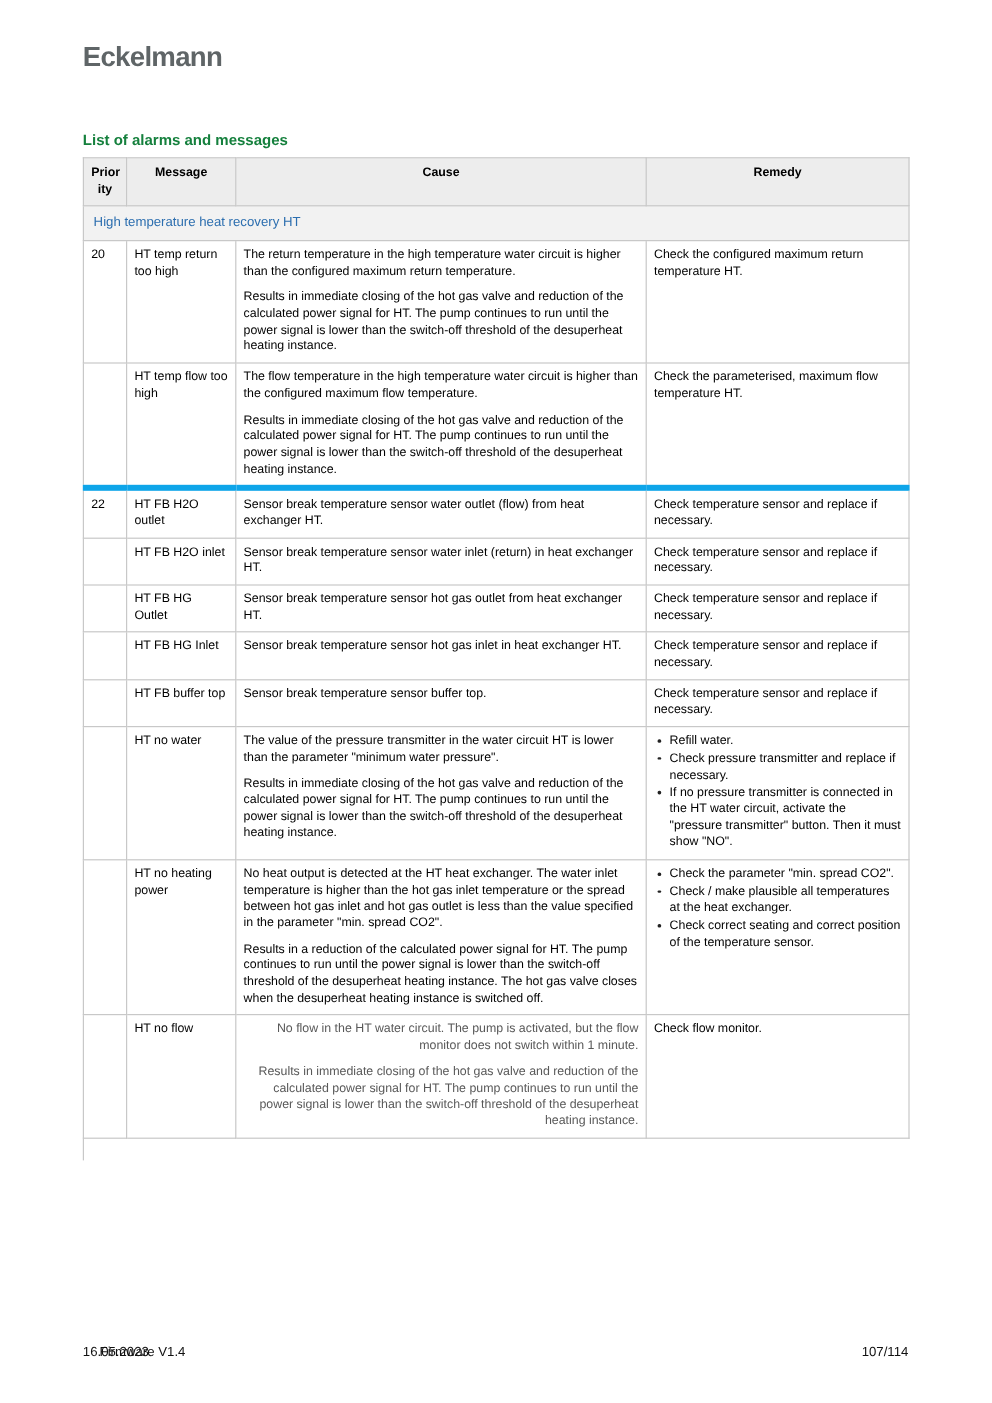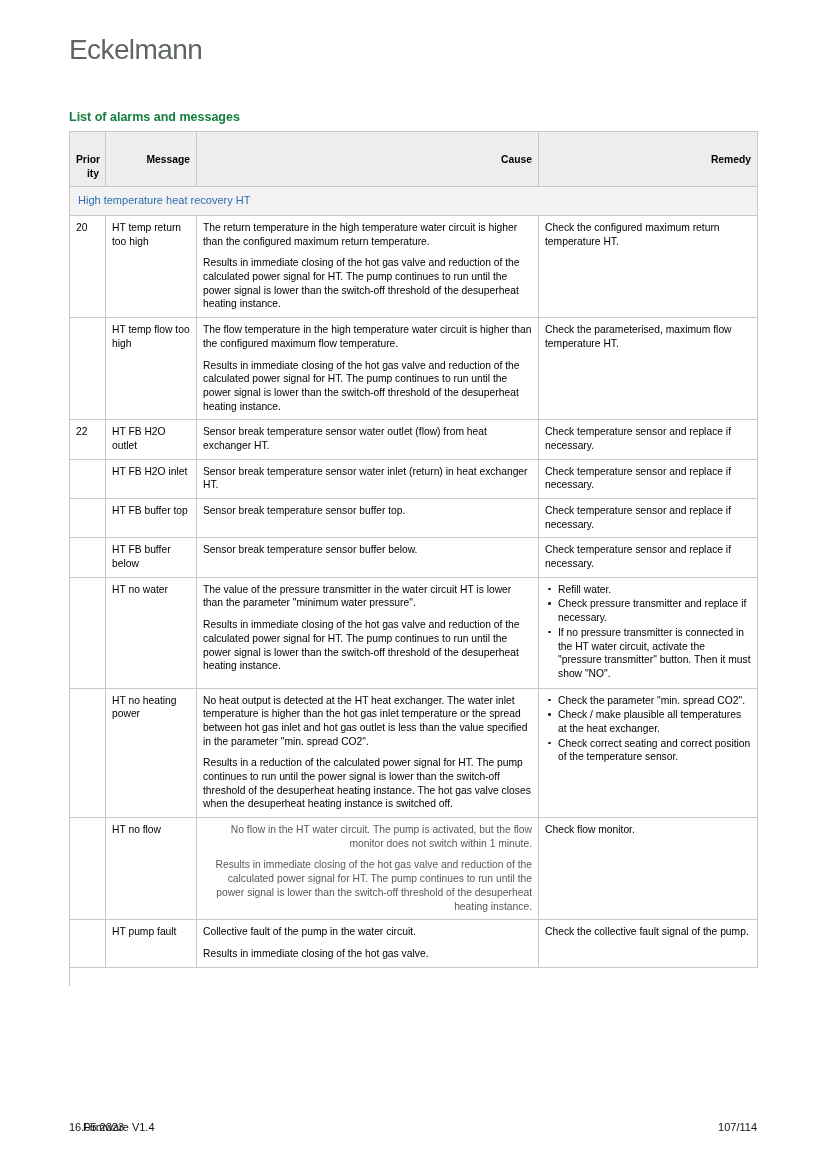--- a/index.html
+++ b/index.html
@@ -22,22 +22,22 @@
     width: 827px;
     height: 1169px;
     box-sizing: border-box;
   }
 
   
   .logo {
     position: absolute;
     left: 69px;
     top: 36px;
-    font-size: 28px;
-    font-weight: normal;
+    font-size: 23px;
+    font-weight: bold;
     letter-spacing: -0.6px;
     color: #5f6567;
     line-height: 1;
   }
 
   
   .doc-title {
     position: absolute;
     left: 69px;
     top: 110px;
@@ -69,24 +69,24 @@
   table.alarms th,
   table.alarms td {
     border: 1px solid #c8c8c8;
     vertical-align: top;
     padding: 5px 6px 6px 6px;
     box-sizing: border-box;
   }
   table.alarms thead th {
     background: #ededed;
     font-weight: bold;
-    text-align: right;
+    text-align: center;
     height: 40px;
     font-size: 10.3px;
-    padding-top: 21px;
+    padding-top: 6px;
   }
   th.h-prio { padding-right: 2px; }
 
   tr.section-row td {
     background: #f2f2f2;
     color: #2c6eaf;
     font-size: 11px;
     padding: 6px 8px 7px 8px;
     border-left: 1px solid #c8c8c8;
     border-right: 1px solid #c8c8c8;
@@ -100,21 +100,21 @@
   }
   td.prio-empty {
     border-top: none;
     border-bottom: none;
   }
   td.prio-open {
     border-bottom: none;
   }
 
   tr.group-start > td {
-    border-top: 1px solid #0ea5e9;
+    border-top: 5px solid #0ea5e9;
   }
 
   td p {
     margin: 0 0 8px 0;
   }
   td p:last-child { margin-bottom: 0; }
 
   td.dim p { color: #585858; text-align: right; }
 
   ul.remedy-list {
@@ -228,33 +228,43 @@
             <td>HT FB H2O inlet</td>
             <td>
               <p>Sensor break temperature sensor water inlet (return) in heat exchanger HT.</p>
             </td>
             <td>
               <p>Check temperature sensor and replace if necessary.</p>
             </td>
           </tr>
           <tr>
             <td class="prio prio-empty"></td>
+            <td>HT FB HG Outlet</td>
+            <td>
+              <p>Sensor break temperature sensor hot gas outlet from heat exchanger HT.</p>
+            </td>
+            <td>
+              <p>Check temperature sensor and replace if necessary.</p>
+            </td>
+          </tr>
+          <tr>
+            <td class="prio prio-empty"></td>
+            <td>HT FB HG Inlet</td>
+            <td>
+              <p>Sensor break temperature sensor hot gas inlet in heat exchanger HT.</p>
+            </td>
+            <td>
+              <p>Check temperature sensor and replace if necessary.</p>
+            </td>
+          </tr>
+          <tr>
+            <td class="prio prio-empty"></td>
             <td>HT FB buffer top</td>
             <td>
               <p>Sensor break temperature sensor buffer top.</p>
-            </td>
-            <td>
-              <p>Check temperature sensor and replace if necessary.</p>
-            </td>
-          </tr>
-          <tr>
-            <td class="prio prio-empty"></td>
-            <td>HT FB buffer below</td>
-            <td>
-              <p>Sensor break temperature sensor buffer below.</p>
             </td>
             <td>
               <p>Check temperature sensor and replace if necessary.</p>
             </td>
           </tr>
           <tr>
             <td class="prio prio-empty"></td>
             <td>HT no water</td>
             <td>
               <p>The value of the pressure transmitter in the water circuit HT is lower than the parameter "minimum water pressure".</p>
@@ -287,31 +297,20 @@
             <td class="prio prio-empty"></td>
             <td>HT no flow</td>
             <td class="dim">
               <p>No flow in the HT water circuit. The pump is activated, but the flow monitor does not switch within 1 minute.</p>
               <p>Results in immediate closing of the hot gas valve and reduction of the calculated power signal for HT. The pump continues to run until the power signal is lower than the switch-off threshold of the desuperheat heating instance.</p>
             </td>
             <td>
               <p>Check flow monitor.</p>
             </td>
           </tr>
-          <tr>
-            <td class="prio prio-empty"></td>
-            <td>HT pump fault</td>
-            <td>
-              <p>Collective fault of the pump in the water circuit.</p>
-              <p>Results in immediate closing of the hot gas valve.</p>
-            </td>
-            <td>
-              <p>Check the collective fault signal of the pump.</p>
-            </td>
-          </tr>
         </tbody>
     </table>
     <div class="prio-tail"></div>
   </div>
 
   <div class="footer">
     <span class="f-left">Firmware V1.4</span>
     <span class="f-center">16.05.2023</span>
     <span class="f-right">107/114</span>
   </div>

